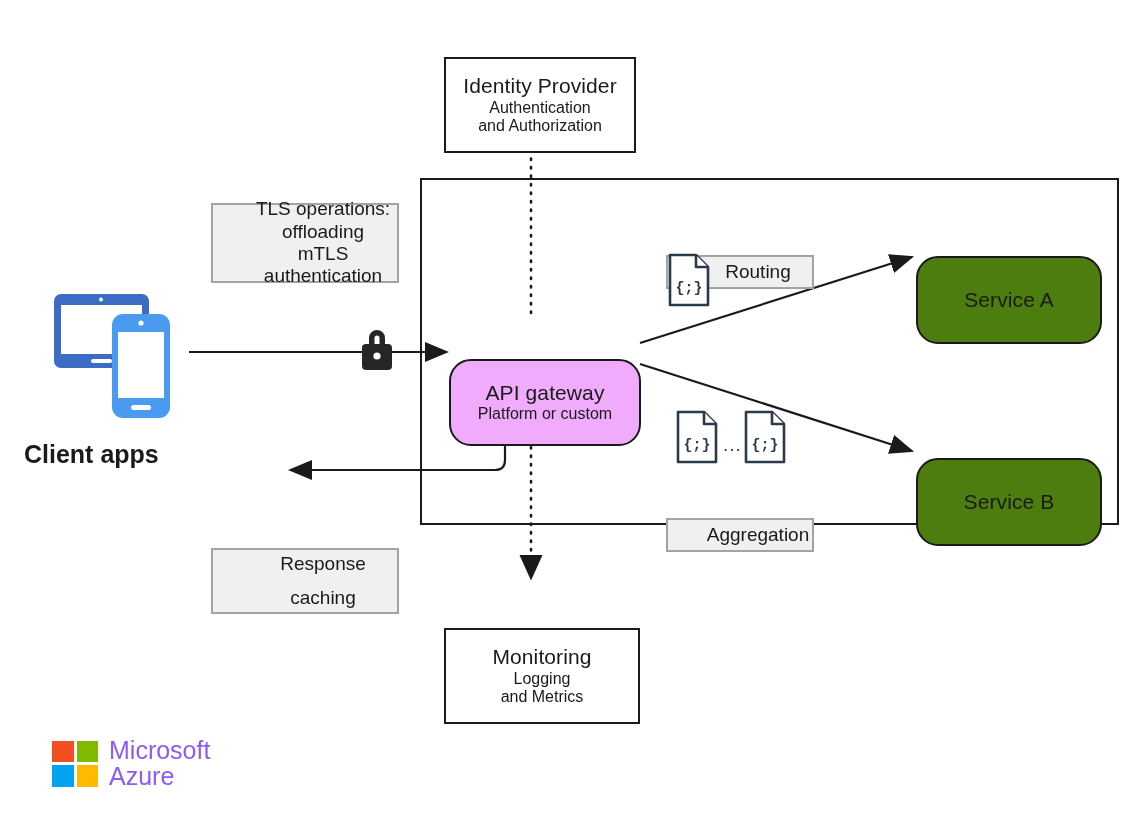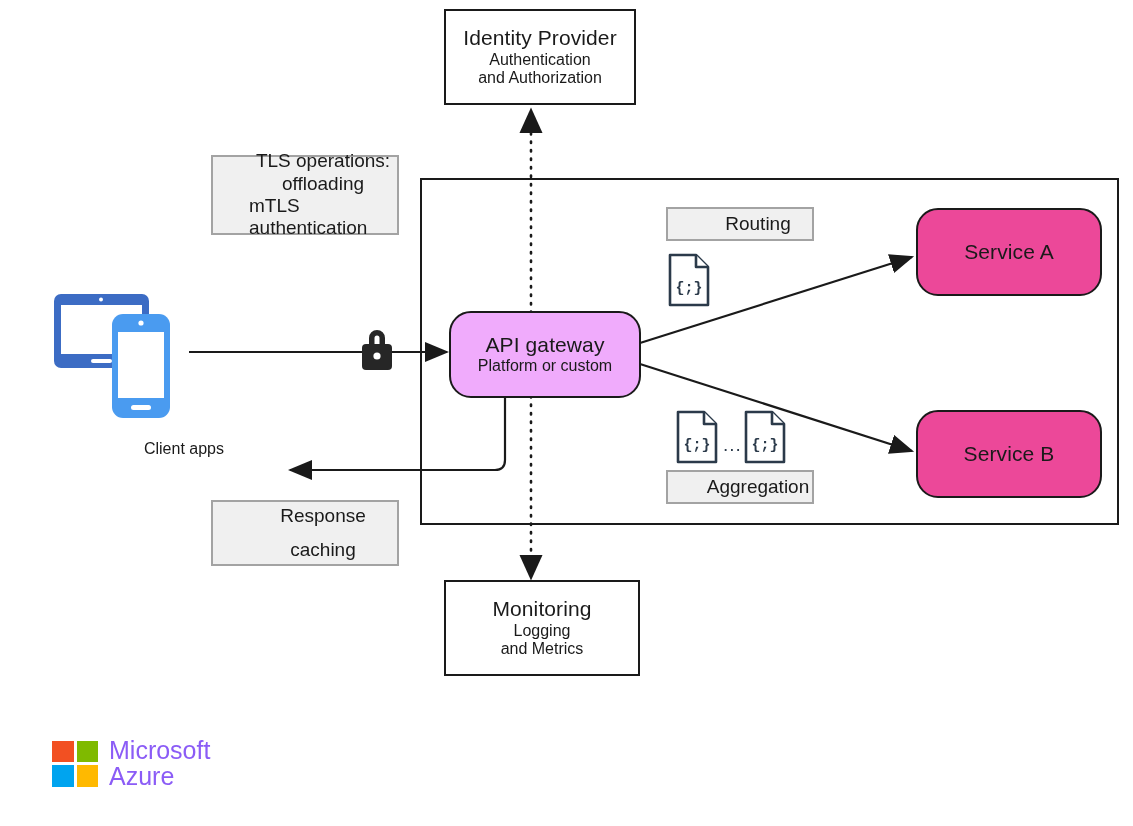--- a/index.html
+++ b/index.html
@@ -27,57 +27,59 @@
     height: 826px;
     pointer-events: none;
   }
   .node {
     position: absolute;
     box-sizing: border-box;
     display: flex;
     flex-direction: column;
     align-items: center;
     justify-content: center;
-    text-align: left;
+    text-align: center;
     line-height: 1.18;
+    margin-top: 48px;
   }
   
   .box-plain {
     border: 2px solid #1a1a1a;
     background: #ffffff;
   }
   .box-gray {
     border: 2px solid #a3a3a3;
     background: #f0f0f0;
     padding-left: 36px;
   }
   .box-round {
     border: 2px solid #1a1a1a;
-    background: #ec4899;
+    background: #4d7c0f;
     border-radius: 22px;
   }
   .gateway {
     border: 2px solid #1a1a1a;
     background: #f0abfc;
     border-radius: 22px;
   }
   .title-lg {
     font-size: 21px;
     letter-spacing: .1px;
   }
   .title-md {
     font-size: 19px;
   }
   .sub {
     font-size: 16px;
   }
   .label-free {
     position: absolute;
-    font-size: 16px;
-    text-align: right;
+    font-size: 25px;
+    text-align: left;
+    font-weight: bold;
   }
   
   .doc {
     position: absolute;
     width: 44px;
     height: 56px;
   }
   .ellipsis {
     position: absolute;
     font-size: 19px;

